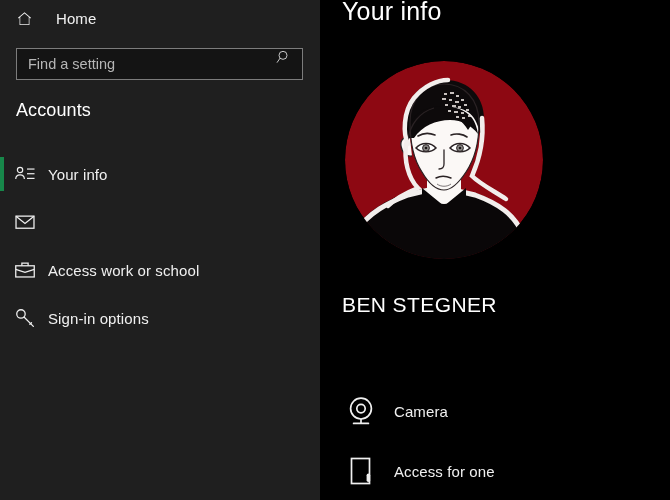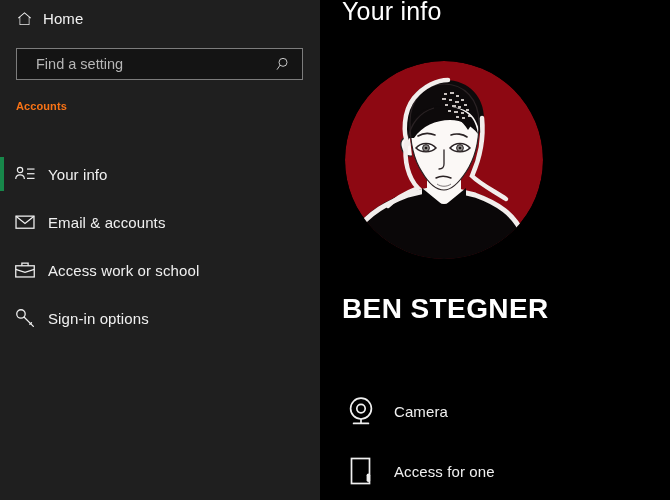--- a/index.html
+++ b/index.html
@@ -30,21 +30,21 @@
     flex: 0 0 320px;
   }
 
   .home-row {
     position: absolute;
     left: 16px;
     top: 5px;
     height: 26px;
     display: flex;
     align-items: center;
-    gap: 10px;
+    gap: 23px;
     cursor: default;
   }
   .home-icon {
     width: 17px;
     height: 17px;
     display: block;
     flex: 0 0 17px;
   }
   .home-label {
     font-size: 15px;
@@ -57,22 +57,20 @@
   .search-box {
     position: absolute;
     left: 16px;
     top: 48px;
     width: 287px;
     height: 32px;
     box-sizing: border-box;
     border: 1px solid #7c7c7c;
     background: #141414;
     display: flex;
-    align-items: center;
-    padding-left: 8px;
   }
   .search-input {
     border: 0;
     outline: 0;
     background: transparent;
     color: #c9c9c9;
     font-family: "Liberation Sans", sans-serif;
     font-size: 14.5px;
     padding: 0 0 0 11px;
     flex: 1 1 auto;
@@ -86,23 +84,23 @@
     margin-right: 10px;
     flex: 0 0 16px;
     display: block;
   }
 
   
   .section-title {
     position: absolute;
     left: 16px;
     top: 100px;
-    font-size: 11px;
-    font-weight: bold;
-    color: #f97316;
+    font-size: 18px;
+    font-weight: normal;
+    color: #ffffff;
     letter-spacing: .1px;
   }
 
   
   #nav {
     position: absolute;
     left: 0;
     top: 150px;
     width: 320px;
   }
@@ -160,22 +158,22 @@
     top: 60px;
     width: 200px;
     height: 200px;
   }
   .avatar-svg { display: block; width: 200px; height: 200px; }
 
   .user-name {
     position: absolute;
     left: 22px;
     top: 293px;
-    font-size: 28px;
-    font-weight: bold;
+    font-size: 21px;
+    font-weight: normal;
     color: #ffffff;
     letter-spacing: .4px;
   }
   .create-title {
     position: absolute;
     left: 22px;
     top: 337px;
     font-size: 18px;
     color: #f0f0f0;
     letter-spacing: .1px;
@@ -247,21 +245,20 @@
         </svg>
         <span class="nav-label">Your info</span>
       </div>
 
       <div class="nav-item">
         <span class="accent"></span>
         <svg class="nav-icon" viewBox="0 0 24 24">
           <rect x="2.2" y="5.6" width="19.6" height="13.2" fill="none" stroke="#eeeeee" stroke-width="1.4"></rect>
           <path d="M2.2 5.6 12 13.6 21.8 5.6" fill="none" stroke="#eeeeee" stroke-width="1.4"></path>
         </svg>
-        <span class="nav-label">Email &amp; accounts</span>
       </div>
 
       <div class="nav-item">
         <span class="accent"></span>
         <svg class="nav-icon" viewBox="0 0 24 24">
           <rect x="1.9" y="7.4" width="20.2" height="12.2" fill="none" stroke="#eeeeee" stroke-width="1.4"></rect>
           <path d="M8.6 7.4V4.6h6.8v2.8" fill="none" stroke="#eeeeee" stroke-width="1.4"></path>
           <path d="M1.9 11.3 12 14.6l10.1-3.3" fill="none" stroke="#eeeeee" stroke-width="1.4"></path>
         </svg>
         <span class="nav-label">Access work or school</span>

